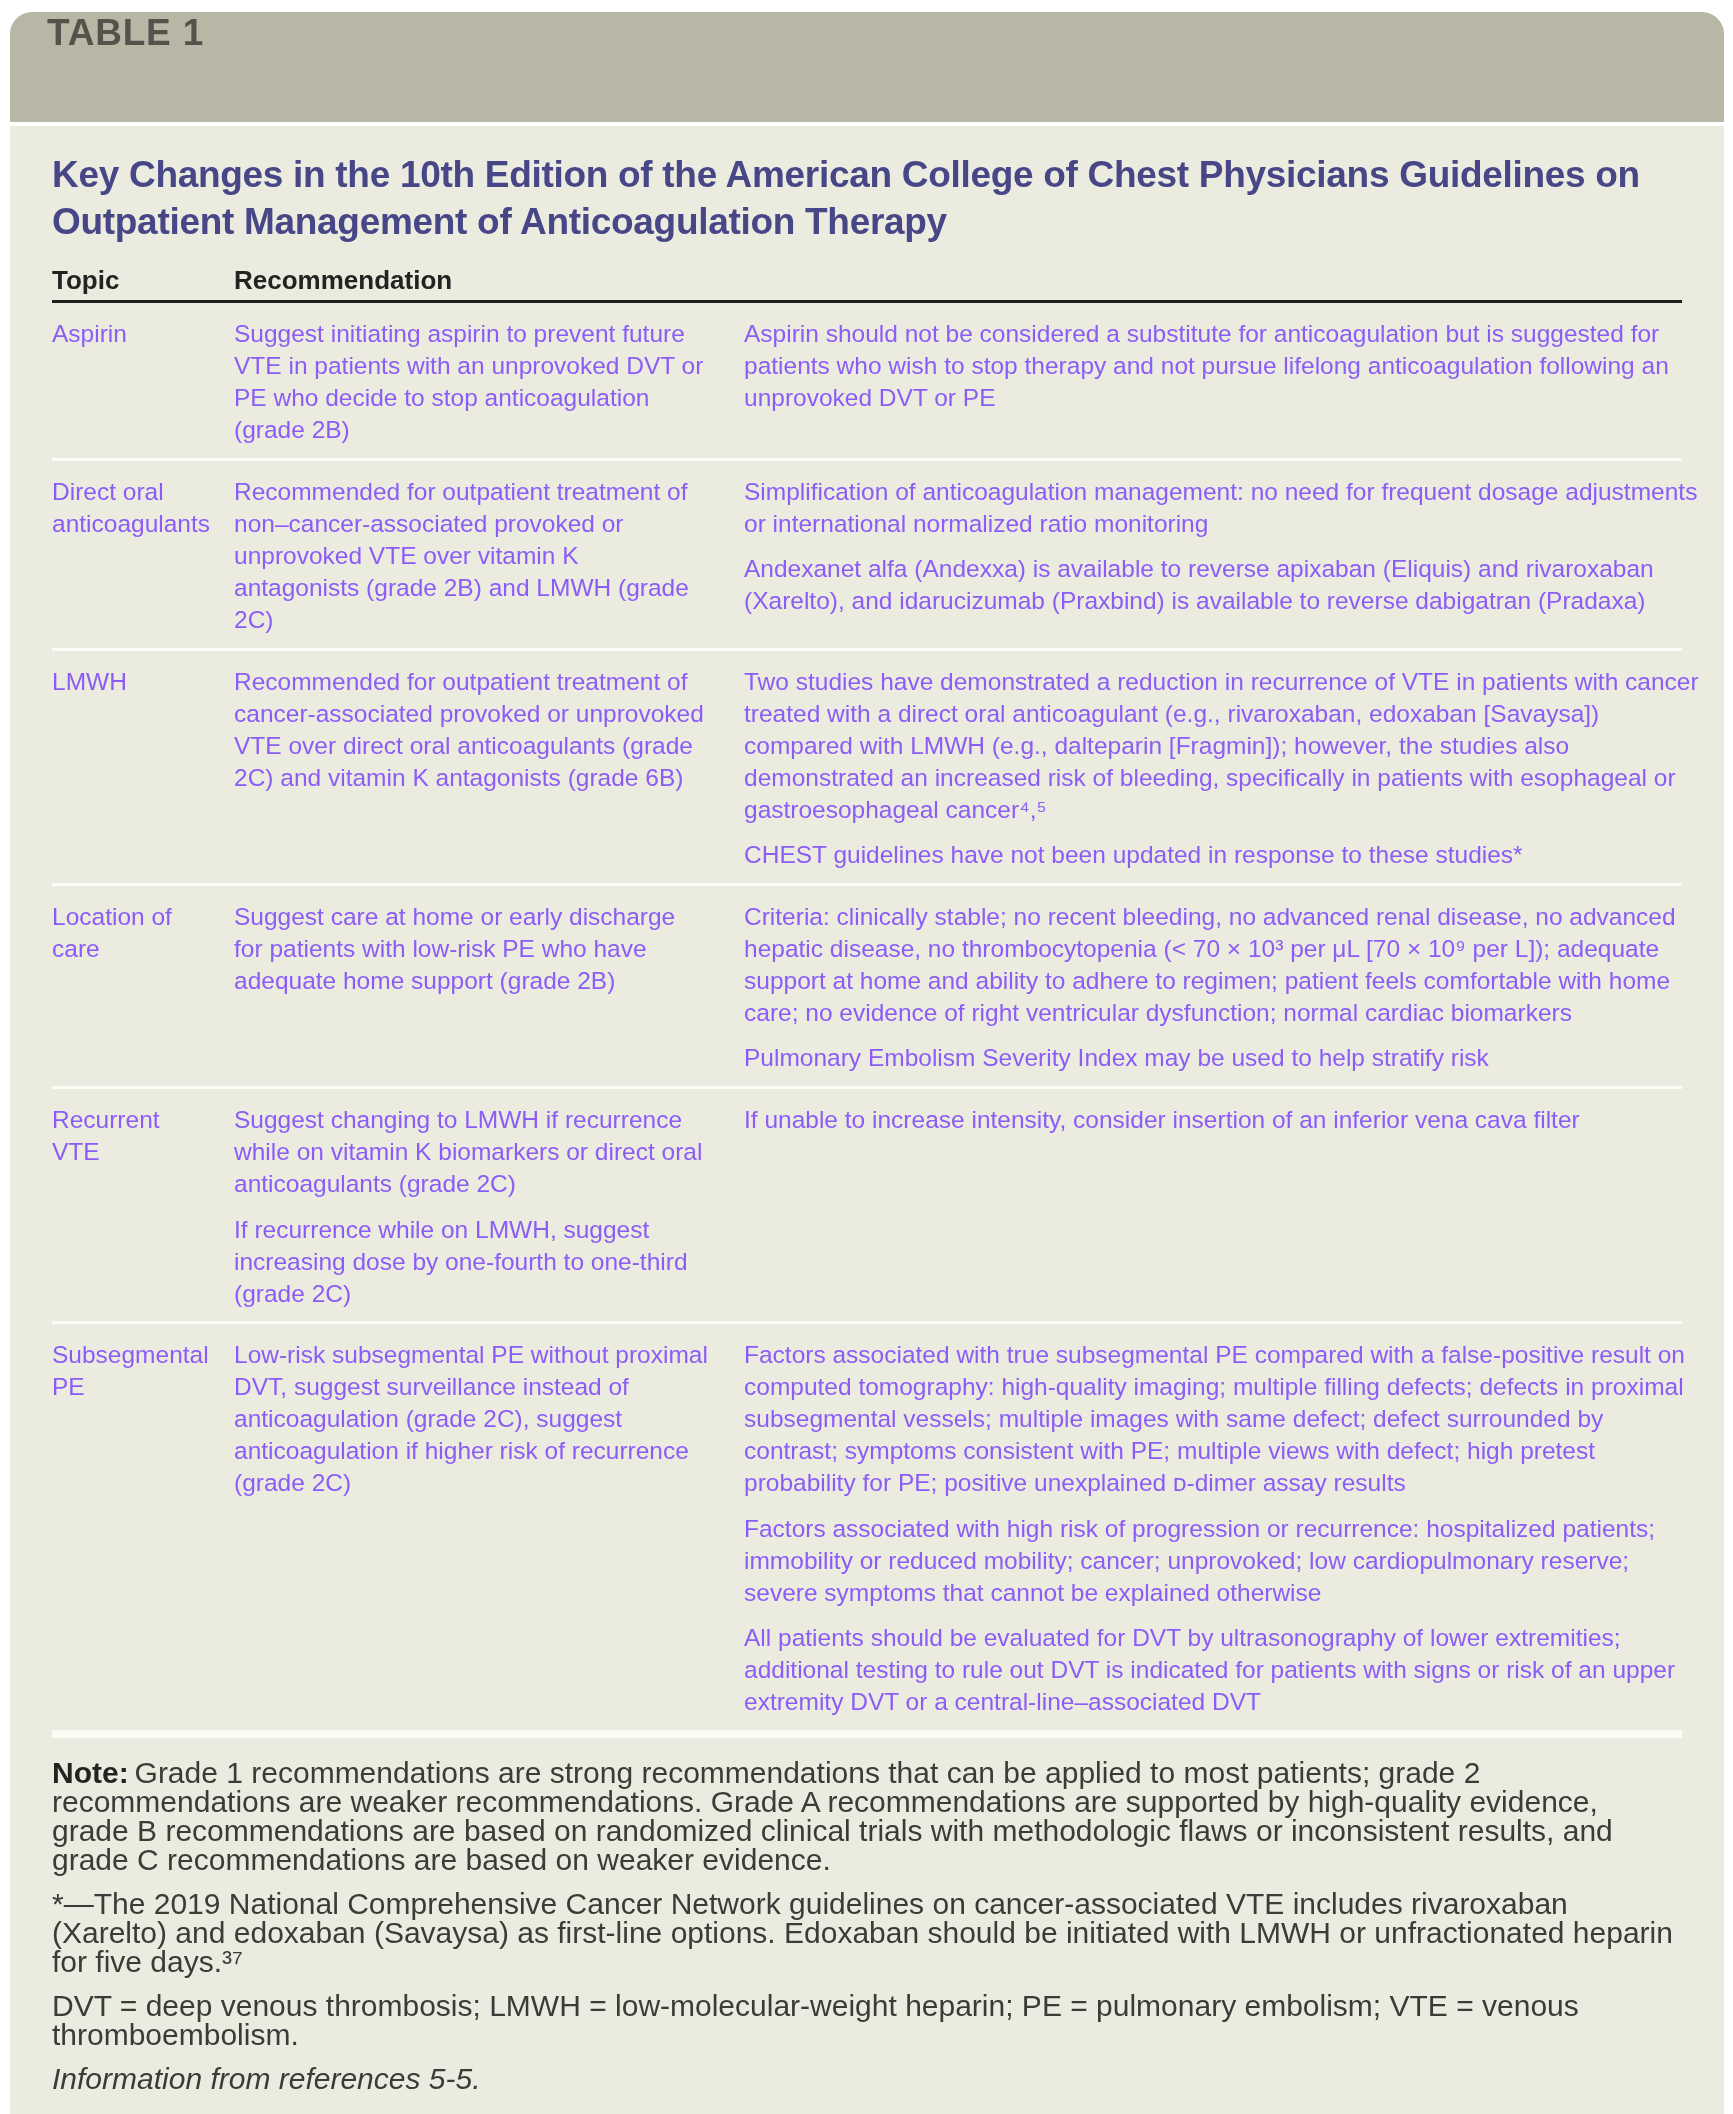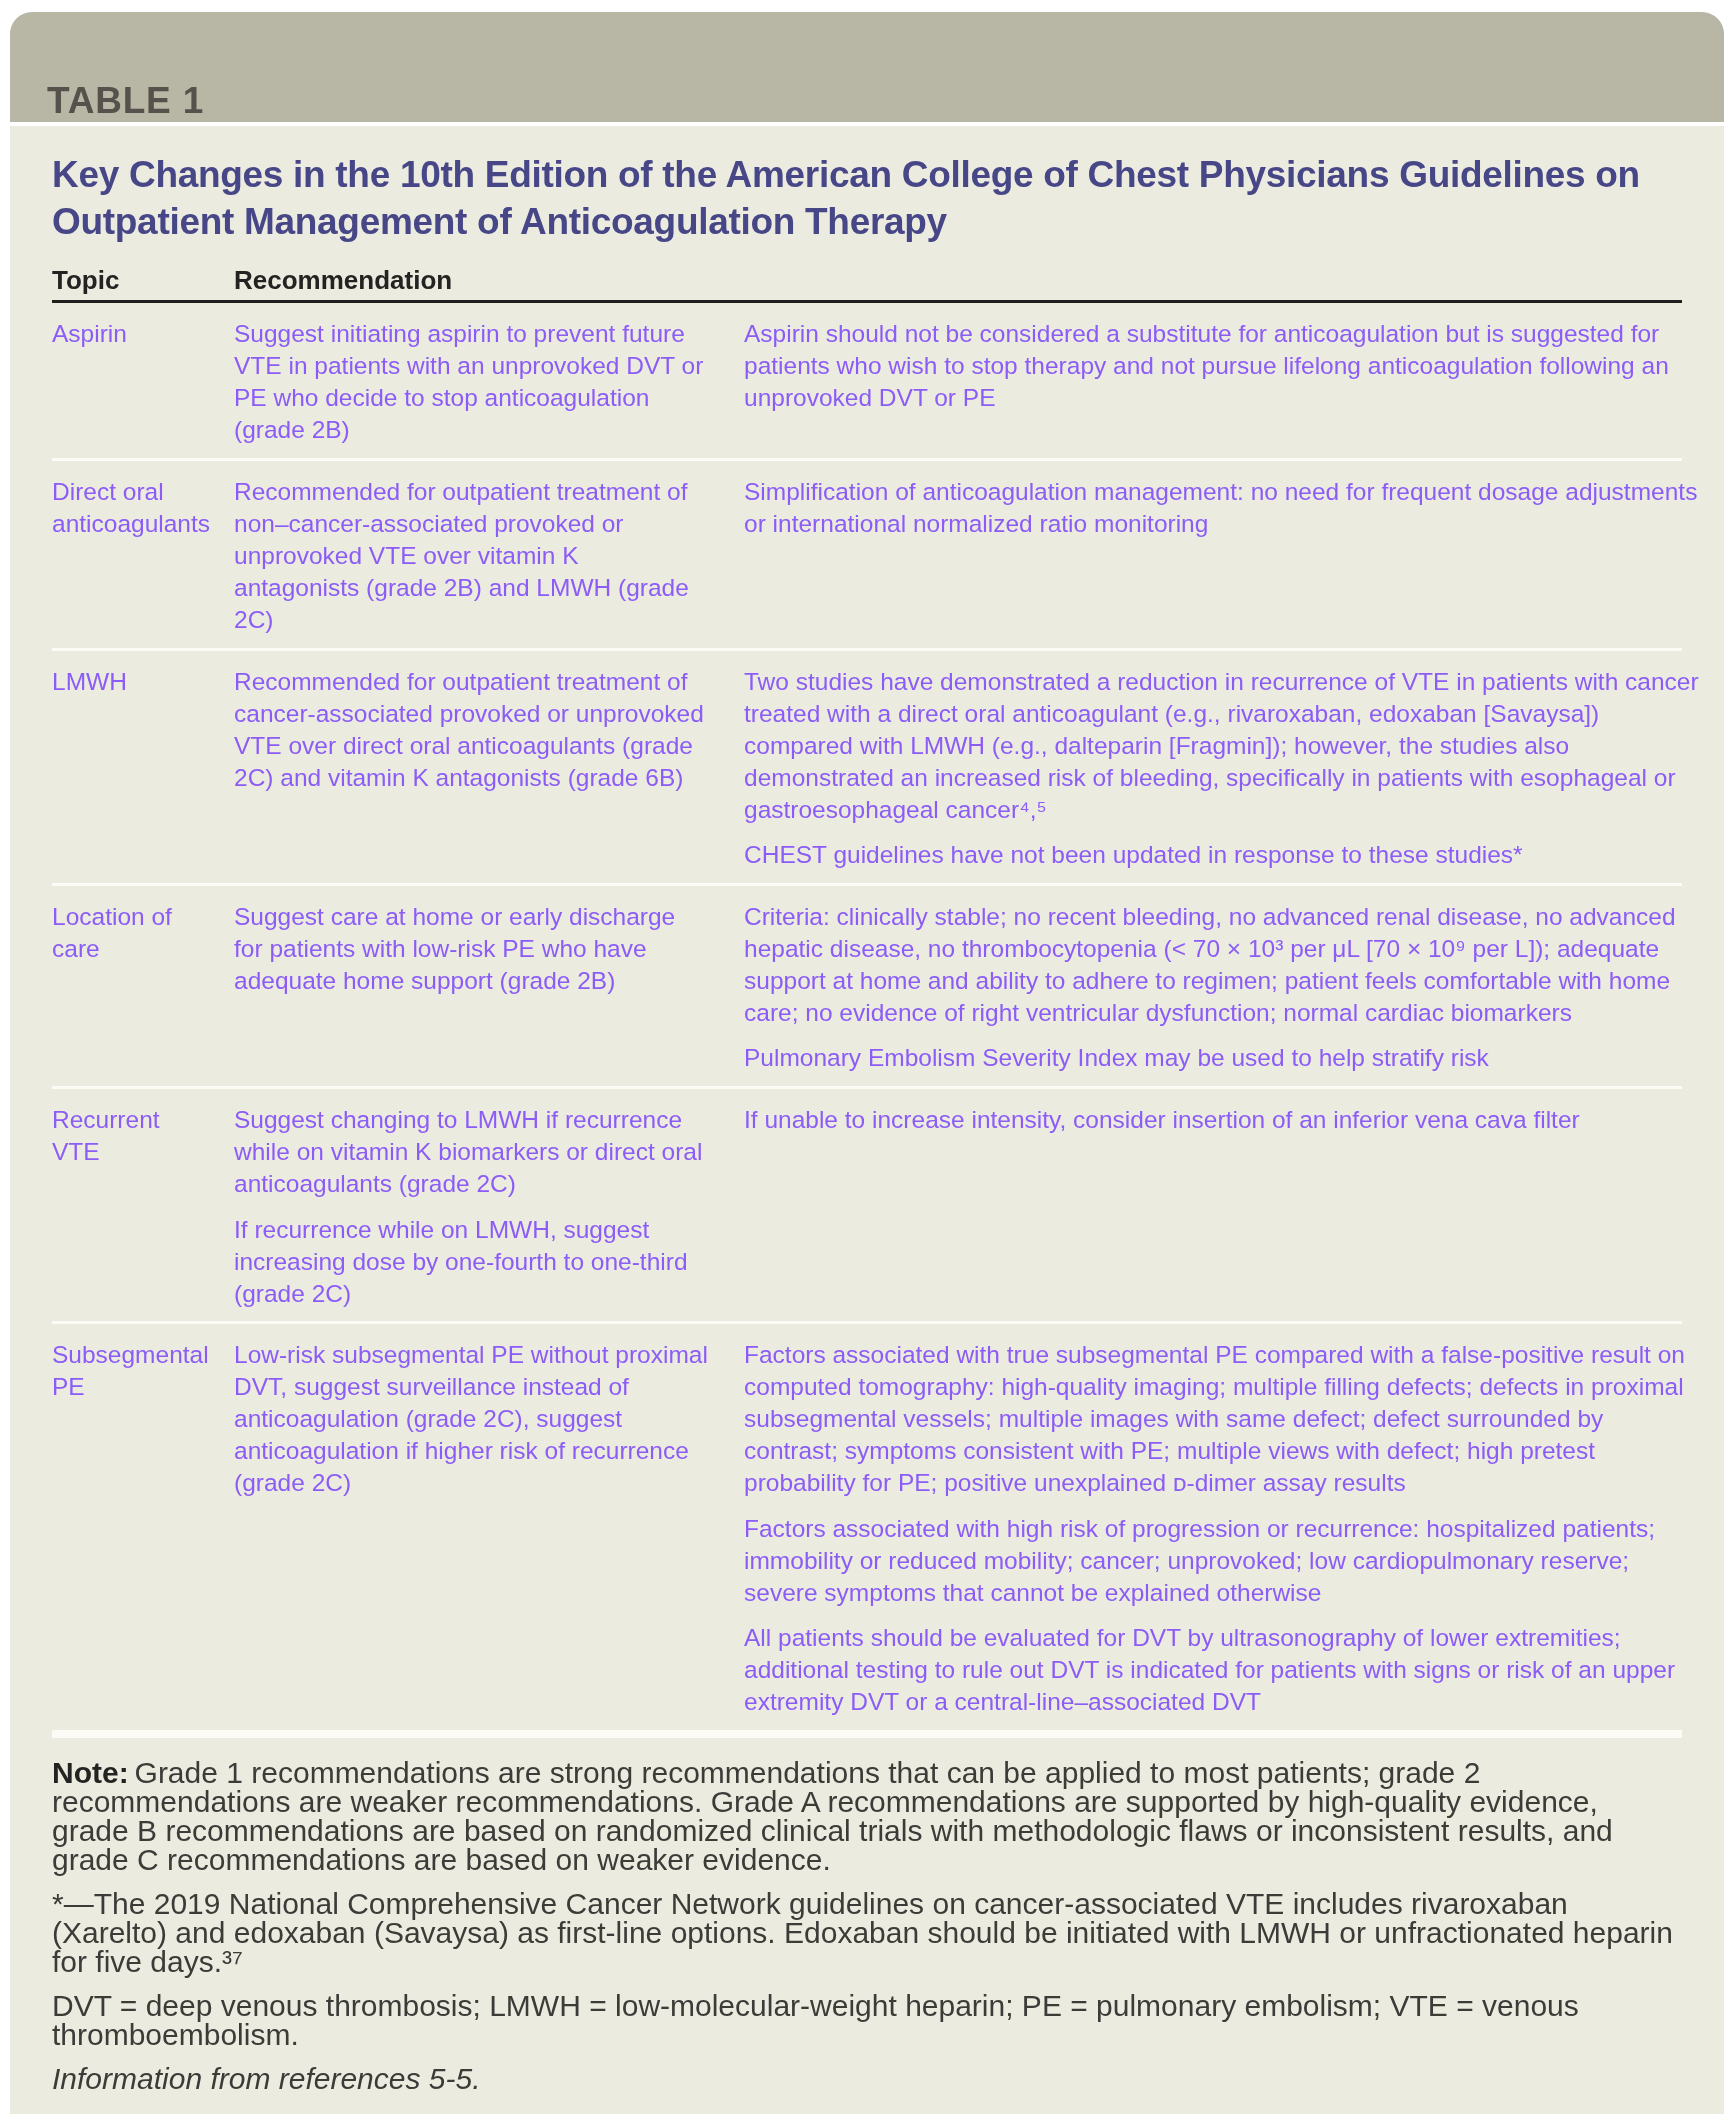--- a/index.html
+++ b/index.html
@@ -20,21 +20,21 @@
     position: absolute;
     left: 10px;
     top: 11.8px;
     width: 1714px;
   }
   .banner {
     background: #b8b7a5;
     border-radius: 22px 22px 0 0;
     height: 110px;
     display: flex;
-    align-items: flex-end;
+    align-items: flex-start;
     padding-left: 37px;
     box-sizing: border-box;
   }
   .banner-label {
     font-size: 37px;
     font-weight: bold;
     color: #56514a;
     letter-spacing: 0.8px;
   }
   .tbody {
@@ -123,20 +123,21 @@
 
       <div class="row">
         <div class="cell topic">
           <p>Direct oral anticoagulants</p>
         </div>
         <div class="cell rec">
           <p>Recommended for outpatient treatment of non–cancer-associated provoked or unprovoked VTE over vitamin K antagonists (grade 2B) and LMWH (grade 2C)</p>
         </div>
         <div class="cell comments">
           <p>Simplification of anticoagulation management: no need for frequent dosage adjustments or international normalized ratio monitoring</p>
+          <p>Andexanet alfa (Andexxa) is available to reverse apixaban (Eliquis) and rivaroxaban (Xarelto), and idarucizumab (Praxbind) is available to reverse dabigatran (Pradaxa)</p>
         </div>
       </div>
 
       <div class="row">
         <div class="cell topic">
           <p>LMWH</p>
         </div>
         <div class="cell rec">
           <p>Recommended for outpatient treatment of cancer-associated provoked or unprovoked VTE over direct oral anticoagulants (grade 2C) and vitamin K antagonists (grade 6B)</p>
         </div>

